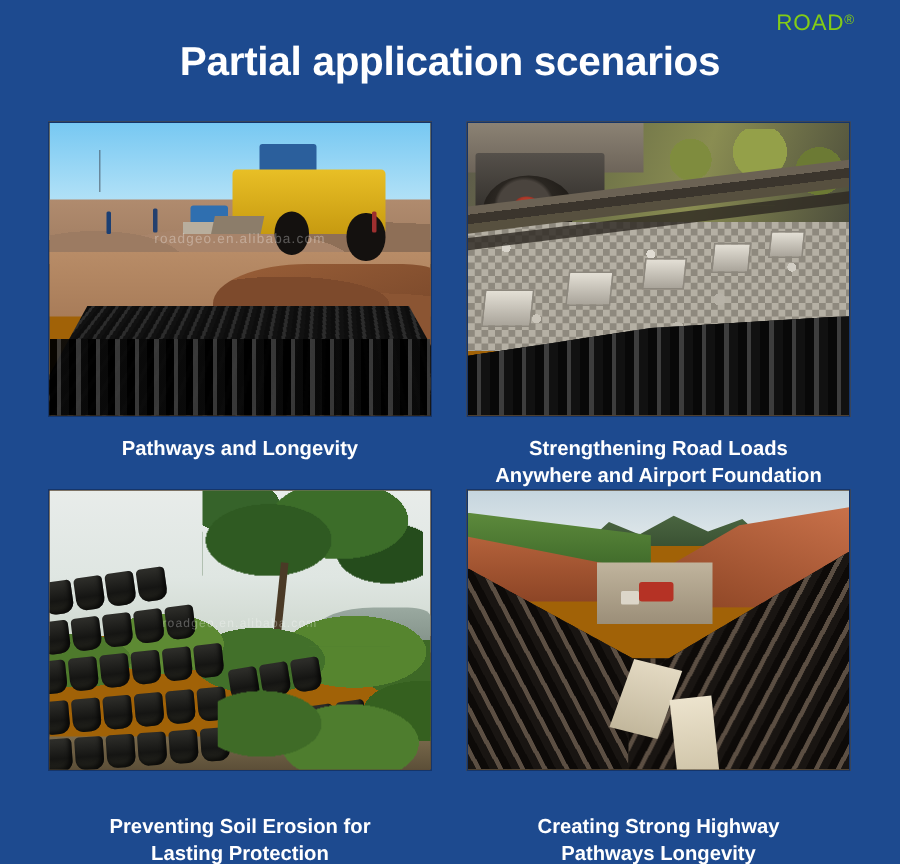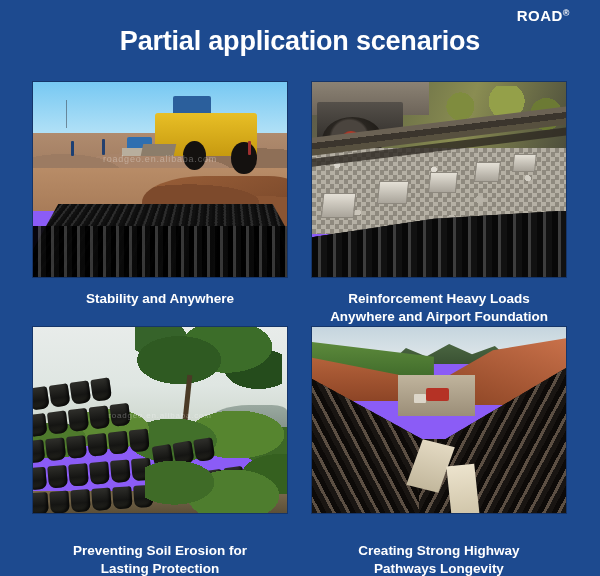--- a/index.html
+++ b/index.html
@@ -13,23 +13,23 @@
     font-family: "Liberation Sans", sans-serif;
     overflow: hidden;
     position: relative;
   }
 
   
   #brand-logo {
     position: absolute;
     top: 8px;
     right: 30px;
-    color: #ffffff;
+    color: #84cc16;
     font-size: 15px;
-    font-weight: bold;
+    font-weight: normal;
     letter-spacing: 0.5px;
     line-height: 1;
     padding-left: 26px;
   }
   #brand-logo .reg {
     font-size: 9px;
     vertical-align: top;
     position: relative;
     top: 1px;
   }
@@ -56,21 +56,21 @@
   .cell.row-top    { top: 81px; }
   .cell.row-bottom { top: 326px; }
 
   .photo {
     position: relative;
     width: 256px;
     height: 197px;
     overflow: hidden;
     border: 1px solid #15356a;
     box-sizing: border-box;
-    background: #8b5cf6;
+    background: #a16207;
   }
   .cell.row-bottom .photo { height: 188px; }
 
   .caption {
     margin-top: 12px;
     text-align: center;
     color: #ffffff;
     font-size: 13.5px;
     font-weight: bold;
     line-height: 1.35;
@@ -403,21 +403,21 @@
     <div class="layer wheel w1"></div>
     <div class="layer wheel w2"></div>
     <div class="layer person p1"></div>
     <div class="layer person p2"></div>
     <div class="layer person p3"></div>
     <div class="layer geocell"></div>
     <div class="layer geocell-edge"></div>
     <div class="layer watermark">roadgeo.en.alibaba.com</div>
   </div>
   <div class="caption">
-    <div>Stability and Anywhere</div>
+    <div>Pathways and Longevity</div>
   </div>
 </div>
 
 <div class="cell col-right row-top">
   <div class="photo" id="photo-rail">
     <div class="layer backdrop"></div>
     <div class="layer veg"></div>
     <div class="layer car-body"></div>
     <div class="layer bogie"></div>
     <div class="layer wheel-disc"></div>
@@ -426,21 +426,21 @@
     <div class="layer rail"></div>
     <div class="layer rail2"></div>
     <div class="layer sleeper s1"></div>
     <div class="layer sleeper s2"></div>
     <div class="layer sleeper s3"></div>
     <div class="layer sleeper s4"></div>
     <div class="layer sleeper s5"></div>
     <div class="layer geocell"></div>
   </div>
   <div class="caption">
-    <div>Reinforcement Heavy Loads</div>
+    <div>Strengthening Road Loads</div>
     <div>Anywhere and Airport Foundation</div>
   </div>
 </div>
 
 <div class="cell col-left row-bottom">
   <div class="photo" id="photo-slope">
     <div class="layer sky"></div>
     <div class="layer far-hill"></div>
     <div class="layer tree-canopy"></div>
     <div class="layer trunk"></div>

